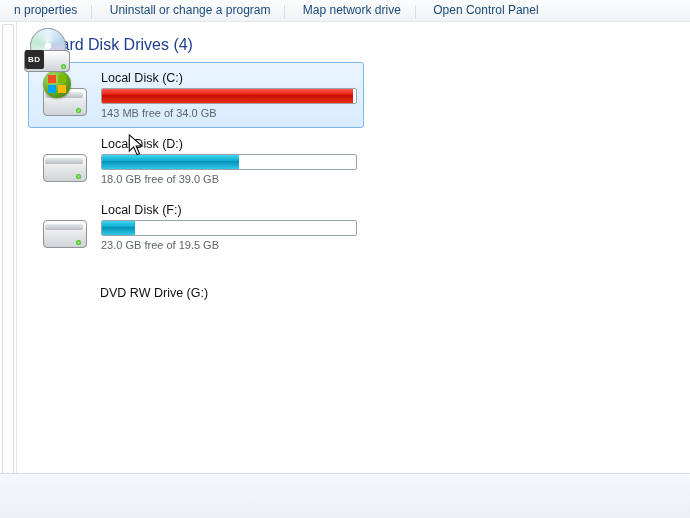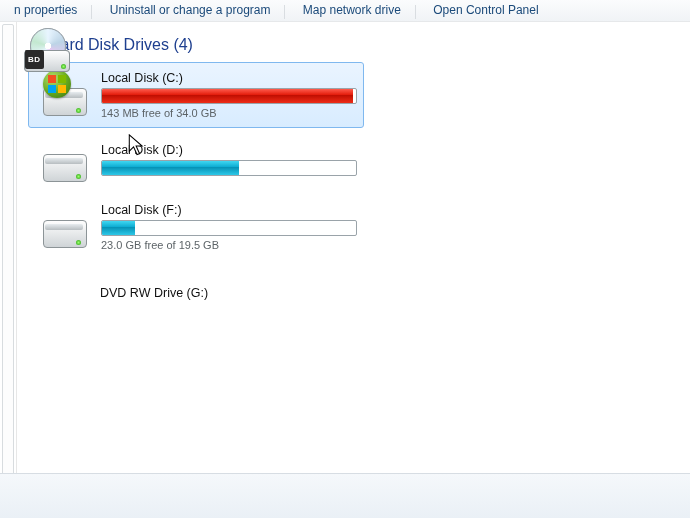--- a/index.html
+++ b/index.html
@@ -263,20 +263,21 @@
             <div class="body"></div>
             <div class="slot"></div>
             <div class="led"></div>
           </div>
       </div>
       <div class="info">
         <div class="name">Local Disk (D:)</div>
         <div class="bar">
             <div class="fill teal" style="width:54%"></div>
           </div>
+        <div class="free">18.0 GB free of 39.0 GB</div>
       </div>
     </div>
 
 
     <div class="drive">
       <div class="icon">
         <div class="hdd">
             <div class="body"></div>
             <div class="slot"></div>
             <div class="led"></div>

